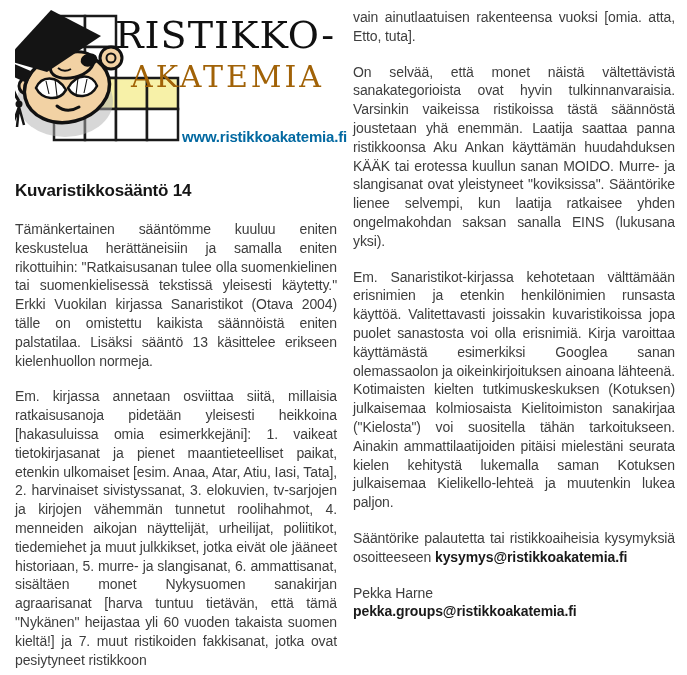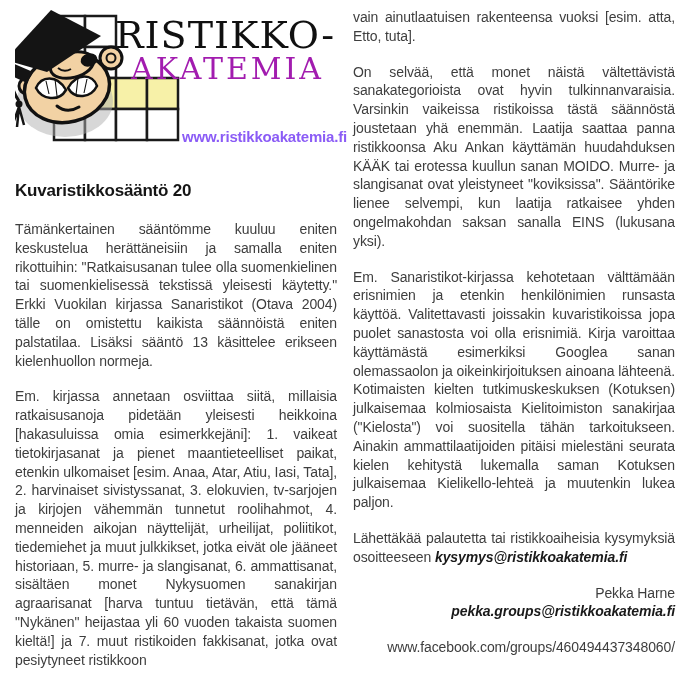--- a/index.html
+++ b/index.html
@@ -23,33 +23,33 @@
   }
   
   .logo{position:relative;width:330px;height:152px;}
   .logo svg{position:absolute;left:0;top:0;}
   .brand1{
     position:absolute;left:100px;top:8px;
     font-family:"DejaVu Serif","Liberation Serif",serif;
     font-size:38px;line-height:1.05;color:#101010;letter-spacing:1px;white-space:nowrap;
   }
   .brand2{
-    position:absolute;left:116px;top:45px;
+    position:absolute;left:116px;top:53px;
     font-family:"DejaVu Serif","Liberation Serif",serif;
-    font-size:30px;line-height:1.05;color:#a21caf;letter-spacing:3px;white-space:nowrap;
+    font-size:30px;line-height:1.05;color:#a16207;letter-spacing:3px;white-space:nowrap;
   }
   .site{
     position:absolute;left:167px;top:120px;
-    font-size:15px;font-weight:bold;color:#8b5cf6;letter-spacing:-0.2px;white-space:nowrap;
+    font-size:15px;font-weight:bold;color:#0369a1;letter-spacing:-0.2px;white-space:nowrap;
   }
   
   .rc-first{margin-top:8px;}
-  .email{font-weight:bold;color:#1a1a1a;font-style:italic;}
+  .email{font-weight:bold;color:#1a1a1a;}
   .block{display:block;}
-  p.nojust{text-align:right;}
+  p.nojust{text-align:left;}
 </style>
 </head>
 <body>
 
 <div class="page">
 
   <div class="col">
 
     <div class="logo">
       <svg width="330" height="152" viewBox="0 0 330 152">
@@ -96,31 +96,31 @@
           <circle cx="4" cy="96" r="3.5"></circle>
           <path d="M4,99 L-3,118 M4,99 L2,119 M4,99 L9,117" stroke="#141414" stroke-width="2.5" fill="none"></path>
         </g>
       </svg>
 
       <div class="brand1">RISTIKKO-</div>
       <div class="brand2">AKATEMIA</div>
       <div class="site">www.ristikkoakatemia.fi</div>
     </div>
 
-    <h1 class="heading">Kuvaristikkosääntö 20</h1>
+    <h1 class="heading">Kuvaristikkosääntö 14</h1>
 
     <p class="body">Tämänkertainen sääntömme kuuluu eniten keskustelua herättäneisiin ja samalla eniten rikottuihin: "Ratkaisusanan tulee olla suomenkielinen tai suomenkielisessä tekstissä yleisesti käytetty." Erkki Vuokilan kirjassa Sanaristikot (Otava 2004) tälle on omistettu kaikista säännöistä eniten palstatilaa. Lisäksi sääntö 13 käsittelee erikseen kielenhuollon normeja.</p>
     <p class="body">Em. kirjassa annetaan osviittaa siitä, millaisia ratkaisusanoja pidetään yleisesti heikkoina [hakasuluissa omia esimerkkejäni]: 1. vaikeat tietokirjasanat ja pienet maantieteelliset paikat, etenkin ulkomaiset [esim. Anaa, Atar, Atiu, Iasi, Tata], 2. harvinaiset sivistyssanat, 3. elokuvien, tv-sarjojen ja kirjojen vähemmän tunnetut roolihahmot, 4. menneiden aikojan näyttelijät, urheilijat, poliitikot, tiedemiehet ja muut julkkikset, jotka eivät ole jääneet historiaan, 5. murre- ja slangisanat, 6. ammattisanat, sisältäen monet Nykysuomen sanakirjan agraarisanat [harva tuntuu tietävän, että tämä "Nykänen" heijastaa yli 60 vuoden takaista suomen kieltä!] ja 7. muut ristikoiden fakkisanat, jotka ovat pesiytyneet ristikkoon</p>
   </div>
 
   <div class="col">
-    <p class="body rc-first">vain ainutlaatuisen rakenteensa vuoksi [esim. atta, Etto, tuta].</p>
+    <p class="body rc-first">vain ainutlaatuisen rakenteensa vuoksi [omia. atta, Etto, tuta].</p>
     <p class="body">On selvää, että monet näistä vältettävistä sanakategorioista ovat hyvin tulkinnanvaraisia. Varsinkin vaikeissa ristikoissa tästä säännöstä joustetaan yhä enemmän. Laatija saattaa panna ristikkoonsa Aku Ankan käyttämän huudahduksen KÄÄK tai erotessa kuullun sanan MOIDO. Murre- ja slangisanat ovat yleistyneet "koviksissa". Sääntörike lienee selvempi, kun laatija ratkaisee yhden ongelmakohdan saksan sanalla EINS (lukusana yksi).</p>
     <p class="body">Em. Sanaristikot-kirjassa kehotetaan välttämään erisnimien ja etenkin henkilönimien runsasta käyttöä. Valitettavasti joissakin kuvaristikoissa jopa puolet sanastosta voi olla erisnimiä. Kirja varoittaa käyttämästä esimerkiksi Googlea sanan olemassaolon ja oikeinkirjoituksen ainoana lähteenä. Kotimaisten kielten tutkimuskeskuksen (Kotuksen) julkaisemaa kolmiosaista Kielitoimiston sanakirjaa ("Kielosta") voi suositella tähän tarkoitukseen. Ainakin ammattilaatijoiden pitäisi mielestäni seurata kielen kehitystä lukemalla saman Kotuksen julkaisemaa Kielikello-lehteä ja muutenkin lukea paljon.</p>
 
-    <p class="body"><span>Lähettäkää palautetta tai ristikkoaiheisia kysymyksiä osoitteeseen </span><span class="email">kysymys@ristikkoakatemia.fi</span></p>
+    <p class="body"><span>Sääntörike palautetta tai ristikkoaiheisia kysymyksiä osoitteeseen </span><span class="email">kysymys@ristikkoakatemia.fi</span></p>
 
     <p class="body nojust"><span>Pekka Harne</span><span class="email block">pekka.groups@ristikkoakatemia.fi</span></p>
 
-    <p class="body nojust"><span class="block">www.facebook.com/groups/460494437348060/</span></p>
+    <p class="body nojust"></p>
   </div>
 
 </div>
 
 </body></html>

